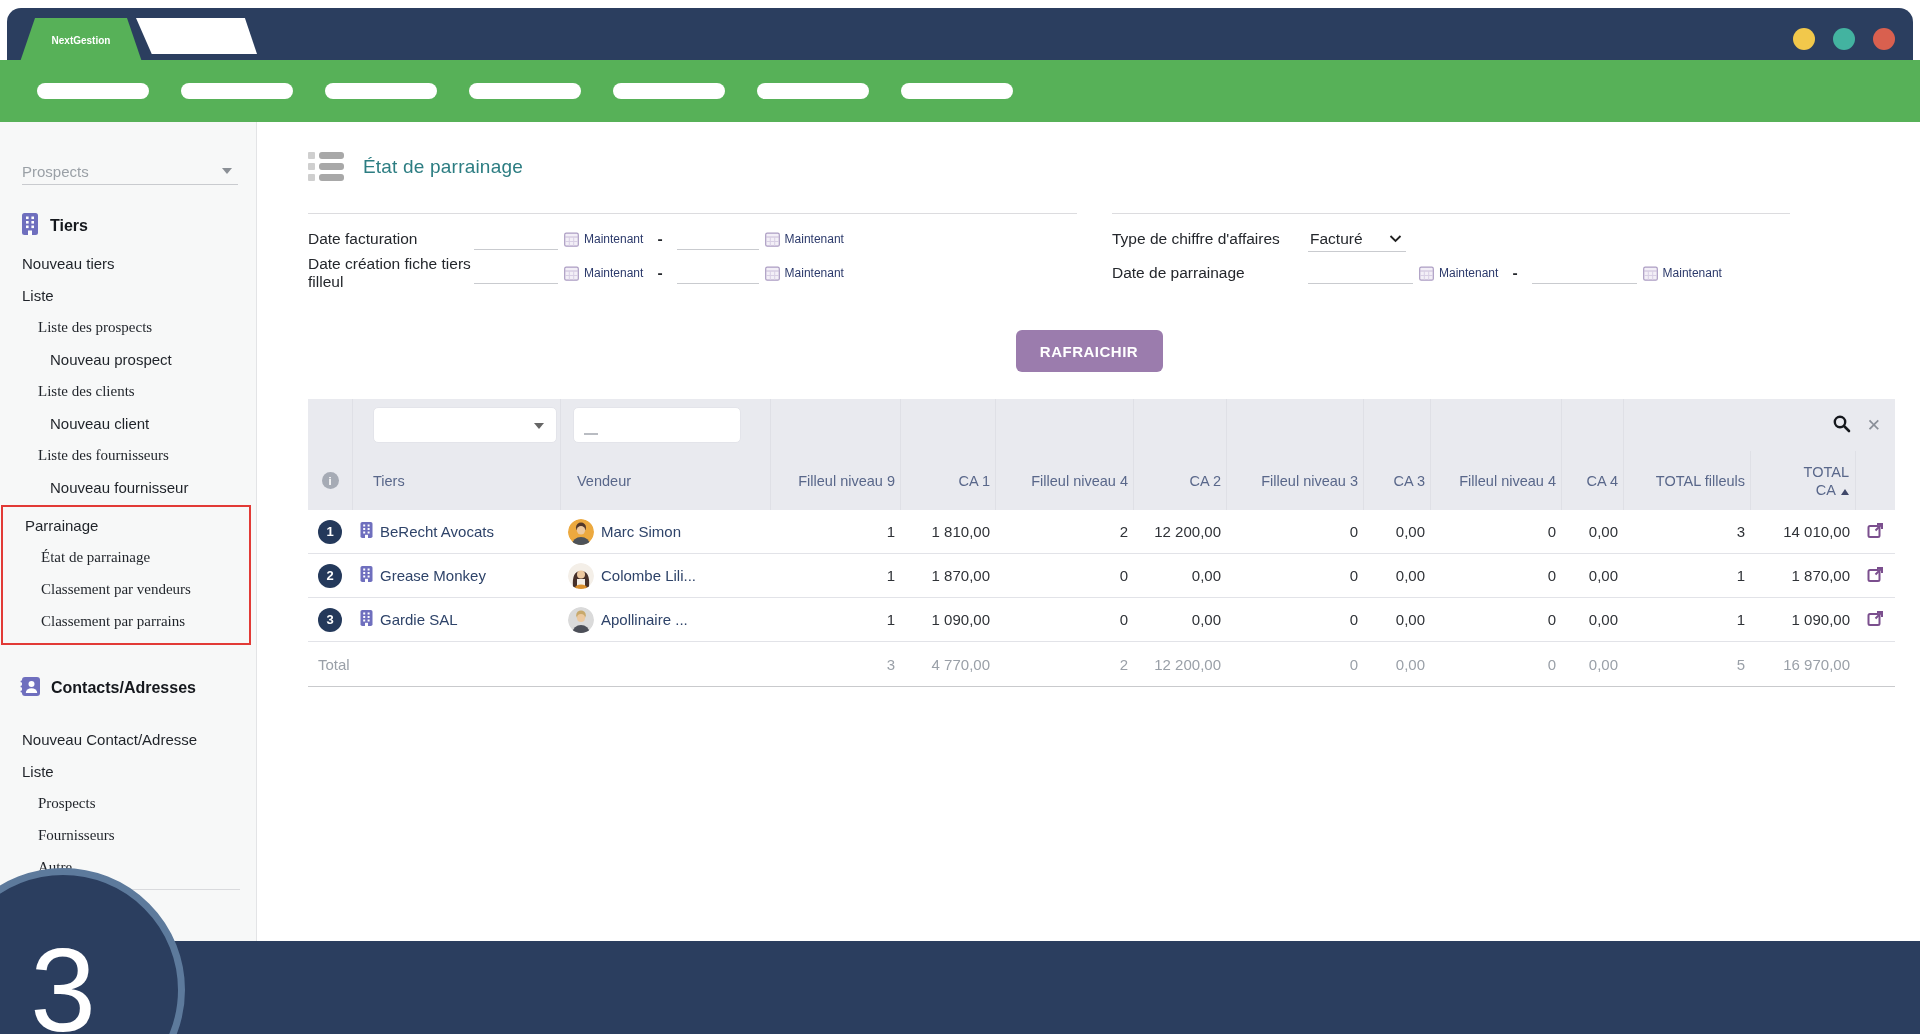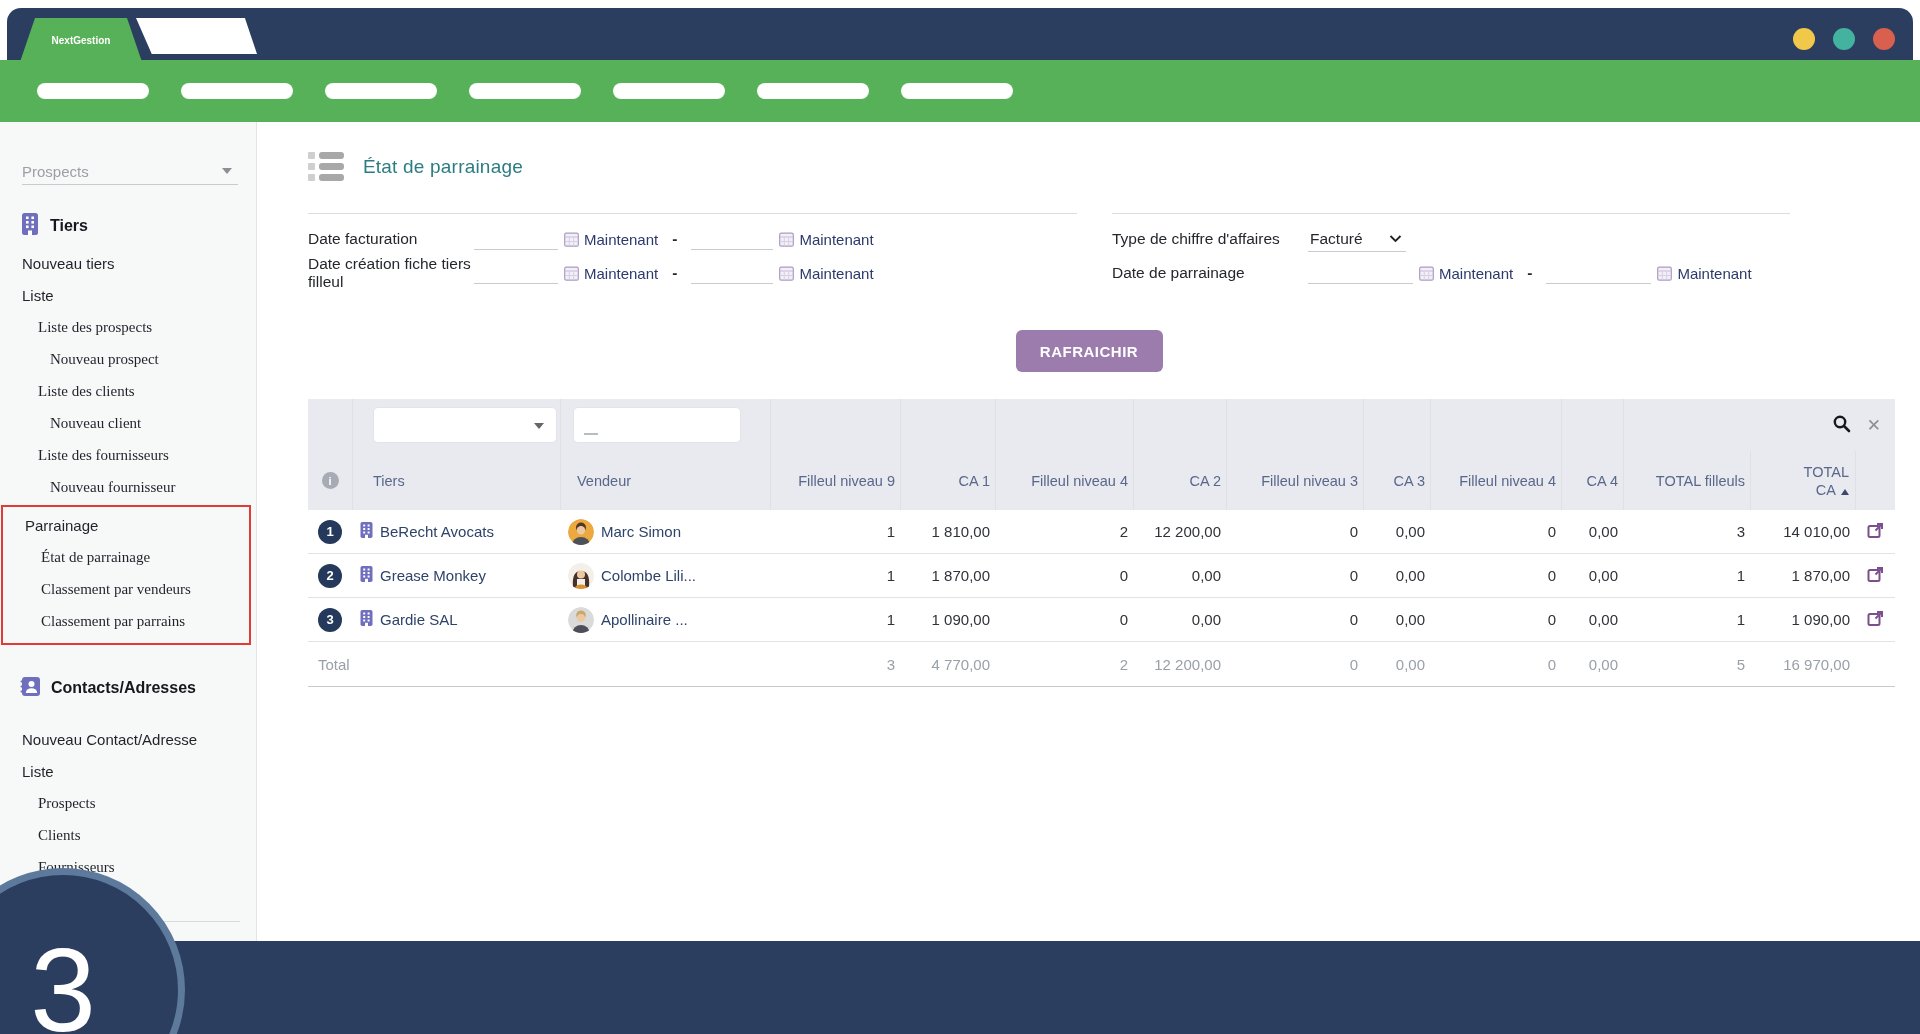--- a/index.html
+++ b/index.html
@@ -24,21 +24,21 @@
   
   .sidebar { position:absolute; left:0; top:122px; width:257px; height:819px; background:#f7f8f8; border-right:1px solid #e3e4e6; }
   .search { margin:36px 18px 0 22px; height:27px; border-bottom:1px solid #c9cbcf; position:relative;
     font-size:15px; color:#9aa0a6; display:flex; align-items:center; }
   .search .caret { position:absolute; right:6px; top:10px; width:0; height:0;
     border-left:5px solid transparent; border-right:5px solid transparent; border-top:6px solid #8b9096; }
   .sn-header { display:flex; align-items:center; gap:10px; padding-left:20px; height:30px;
     font-weight:bold; font-size:16px; color:#15181d; margin-top:26px; }
   .sn-list { margin-top:6px; }
   .sn-item { height:32px; display:flex; align-items:center; font-size:15px; color:#1f2329; cursor:pointer; }
-  .ind0 { padding-left:22px; } .ind1 { padding-left:38px;font-family:Liberation Serif, serif; } .ind2 { padding-left:50px;font-family:Liberation Serif, serif; }
+  .ind0 { padding-left:22px; } .ind1 { padding-left:38px;font-family:Liberation Serif, serif; } .ind2 { padding-left:50px; }
   .hl-group { border:2px solid #e23a36; margin:2px 5px 0 1px; padding:2px 0 6px; }
   .side-divider { margin:6px 16px 0 38px; border-top:1px solid #d9dadd; }
 
   
   .main { position:absolute; left:258px; top:122px; width:1662px; height:819px; background:#fff; overflow:hidden; }
   .title-row { margin:30px 0 0 50px; display:flex; align-items:center; gap:19px; }
   .list-ico { display:flex; flex-direction:column; gap:4px; }
   .list-ico .r { display:flex; align-items:center; gap:4px; }
   .list-ico .sq { width:7px; height:7px; background:#cfcfcf; border-radius:1px; }
   .list-ico .bar { width:25px; height:7px; background:#a8a8a8; border-radius:3px; }
@@ -47,21 +47,21 @@
   .filters { display:flex; margin:32px 50px 0 50px; }
   .fcol { border-top:1px solid #dcdcdf; padding-top:8px; }
   .fcol-left { width:769px; }
   .fcol-right { width:678px; margin-left:35px; }
   .frow { height:34px; display:flex; align-items:center; font-size:15.5px; color:#24272c; }
   .flabel-l { width:166px; flex:none; }
   .flabel-r { width:196px; flex:none; }
   .u-input { height:22px; border-bottom:1px solid #c9cbcf; flex:none; }
   .w84 { width:84px; } .w82 { width:82px; } .w105 { width:105px; }
   .cal { width:15px; height:15px; margin-left:6px; flex:none; }
-  .now { font-size:15px; color:#2c3a6b; margin-left:5px; white-space:nowrap; }
+  .now { font-size:12px; color:#2c3a6b; margin-left:5px; white-space:nowrap; }
   .dash { margin:0 14px; color:#24272c; font-weight:bold; }
   .select-box { display:flex; align-items:center; gap:26px; border-bottom:1px solid #c9cbcf; height:26px; padding:0 4px 0 2px; }
   .select-box .val { font-size:15.5px; color:#24272c; }
 
   .refresh-row { margin-top:40px; text-align:center; }
   .btn-refresh { display:inline-block; background:#9b7cad; color:#fff; border:none; border-radius:6px;
     width:147px; height:42px; font-size:15px; font-weight:bold; letter-spacing:.5px; font-family:inherit; cursor:pointer; }
 
   
   .tbl { margin:27px 0 0 50px; width:1587px; font-size:15px; }
@@ -174,21 +174,20 @@
             <circle cx="11.5" cy="8" r="3" fill="#fff"></circle>
             <path d="M5.8 17 a5.7 4.8 0 0 1 11.4 0 z" fill="#fff"></path>
           </svg>
       </span>
       <span>Contacts/Adresses</span>
     </div>
     <div class="sn-list" style="margin-top:20px">
       <div class="sn-item ind0">Nouveau Contact/Adresse</div>
       <div class="sn-item ind0">Liste</div>
       <div class="sn-item ind1">Prospects</div>
-      <div class="sn-item ind1">Clients</div>
       <div class="sn-item ind1">Fournisseurs</div>
       <div class="sn-item ind1">Autre</div>
     </div>
     <div class="side-divider"></div>
   </div>
 
   <div class="main">
 
     <div class="title-row">
       <span class="list-ico">

